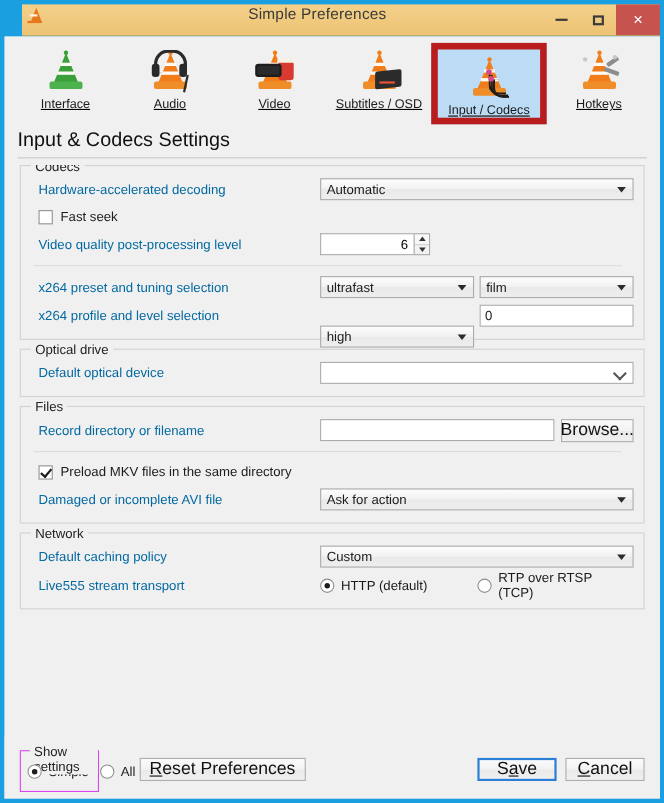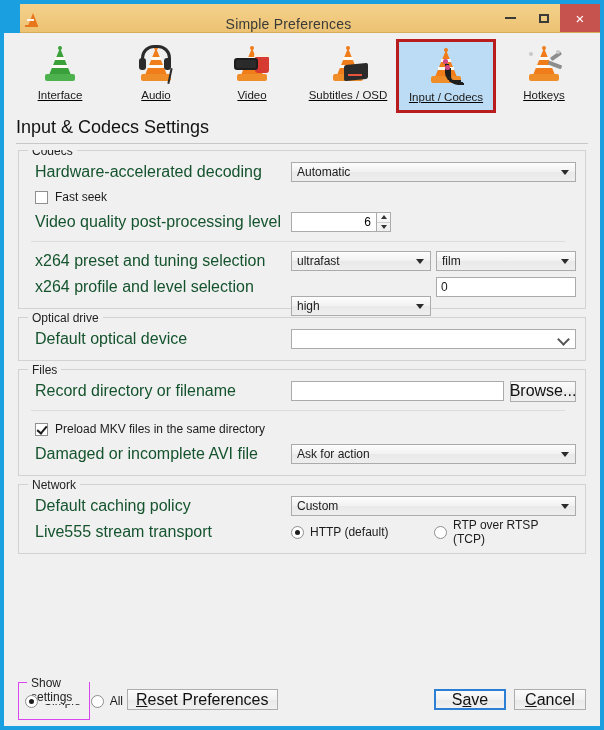--- a/index.html
+++ b/index.html
@@ -25,21 +25,21 @@
     display: flex; flex-direction: column;
   }
 
   
   .titlebar {
     position: relative;
     height: 28px;
     flex: 0 0 28px;
     background: linear-gradient(to bottom, #f3d08a 0%, #f0c97e 55%, #ecc273 100%);
     border-bottom: 1px solid #d8ae5c;
-    display: flex; align-items: flex-end; margin-left: 16px;
+    display: flex; align-items: flex-start; margin-left: 16px;
   }
   .title-icon {
     width: 20px; height: 22px;
     margin-left: 3px;
     position: relative; flex: 0 0 20px;
   }
   .vlc-mini {
     position: absolute; left: 5px; top: 3px;
     width: 0; height: 0;
     border-left: 5px solid transparent;
@@ -109,21 +109,22 @@
     height: 74px;
     display: flex; flex-direction: column;
     align-items: center; justify-content: flex-start;
     border: 1px solid transparent;
     box-sizing: border-box;
     padding-top: 4px;
     text-decoration: underline;
   }
   .tab.selected {
     background: #bcdcf5;
-    border: 3px solid #b91c1c;
+    border: 6px solid #b91c1c;
+    justify-content: center;
   }
   .tab-icon {
     width: 48px; height: 44px;
     position: relative;
     flex: 0 0 44px;
   }
   .tab-label {
     font-size: 11.5px;
     color: #1a1a1a;
     margin-top: 1px;
@@ -266,22 +267,22 @@
     font-size: 12px;
     color: #222222;
   }
 
   .row {
     display: flex; align-items: center;
     height: 26px;
   }
   .row .lbl {
     flex: 0 0 262px;
-    font-size: 16px;
-    color: #14532d;
+    font-size: 12px;
+    color: #0369a1;
     padding-left: 6px;
     box-sizing: border-box;
   }
   .row .ctl { flex: 1 1 auto; display: flex; align-items: center; }
 
   .divider {
     height: 1px; background: #dcdcdc;
     margin: 6px 2px 6px 2px;
   }
 

